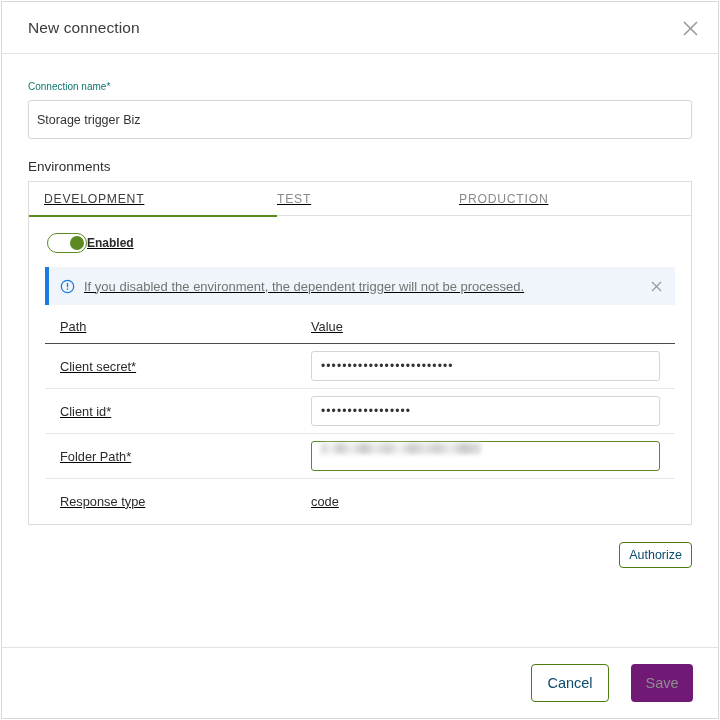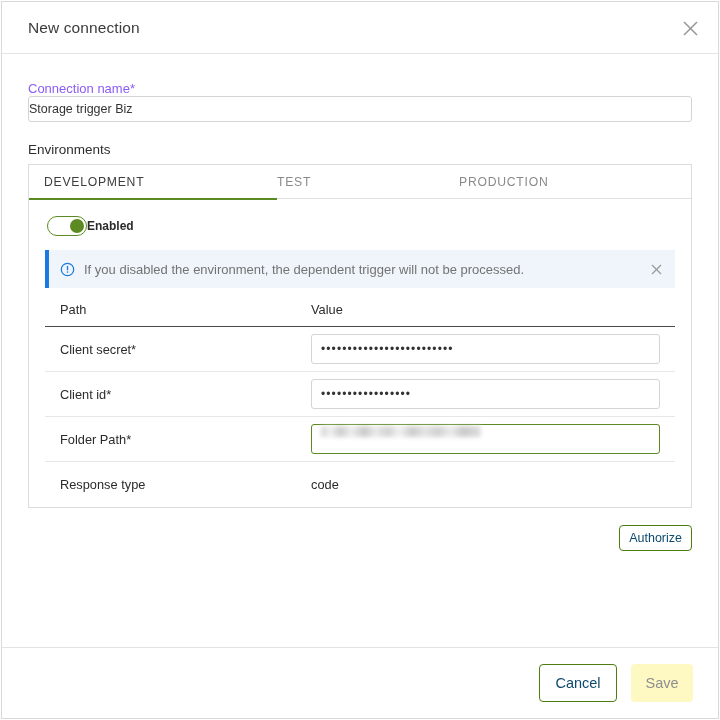--- a/index.html
+++ b/index.html
@@ -48,50 +48,51 @@
 
   
   .dlg-body {
     flex: 1 1 auto;
     position: relative;
     padding: 0 26px;
     overflow: hidden;
   }
 
   .field-label {
-    font-size: 13px;
-    color: #8b5cf6;
+    font-size: 10px;
+    color: #0f766e;
     margin-top: 27px;
-    margin-bottom: 0;
+    margin-bottom: 8px;
   }
   .text-input {
     width: 100%;
-    height: 26px;
+    height: 39px;
     border: 1px solid #d5d5d5;
     border-radius: 3px;
     background: #fff;
     font-family: "Liberation Sans", sans-serif;
     font-size: 12.5px;
     color: #333;
-    padding: 0 0;
+    padding: 0 8px;
     outline: none;
   }
   .section-label {
     font-size: 13.5px;
     color: #2e2e2e;
     margin-top: 20px;
     margin-bottom: 7px;
     font-weight: 400;
   }
 
   
   .tab-card {
     border: 1px solid #dcdcdc;
     background: #fff;
     width: 100%;
+    text-decoration: underline;
   }
   .tab-strip {
     display: flex;
     height: 34px;
     border-bottom: 1px solid #e0e0e0;
     position: relative;
   }
   .tab {
     font-size: 12.2px;
     letter-spacing: .75px;
@@ -256,31 +257,31 @@
   .btn-authorize { height: 26px; padding: 0 9px; font-size: 12.5px; }
 
   
   .dlg-footer {
     flex: 0 0 71px;
     border-top: 1px solid #e3e3e3;
     display: flex;
     align-items: center;
     justify-content: flex-end;
     padding-right: 25px;
-    gap: 14px;
+    gap: 22px;
   }
   .btn-cancel {
     width: 78px; height: 38px;
     font-size: 14.5px;
   }
   .btn-save {
     width: 62px; height: 38px;
     font-size: 14.5px;
     border: none;
-    background: #fef9c3;
+    background: #701a75;
     color: #8e8e8e;
     cursor: default;
   }
 </style>
 </head>
 <body>
 
 <div class="dialog">
 
   <div class="dlg-header">

